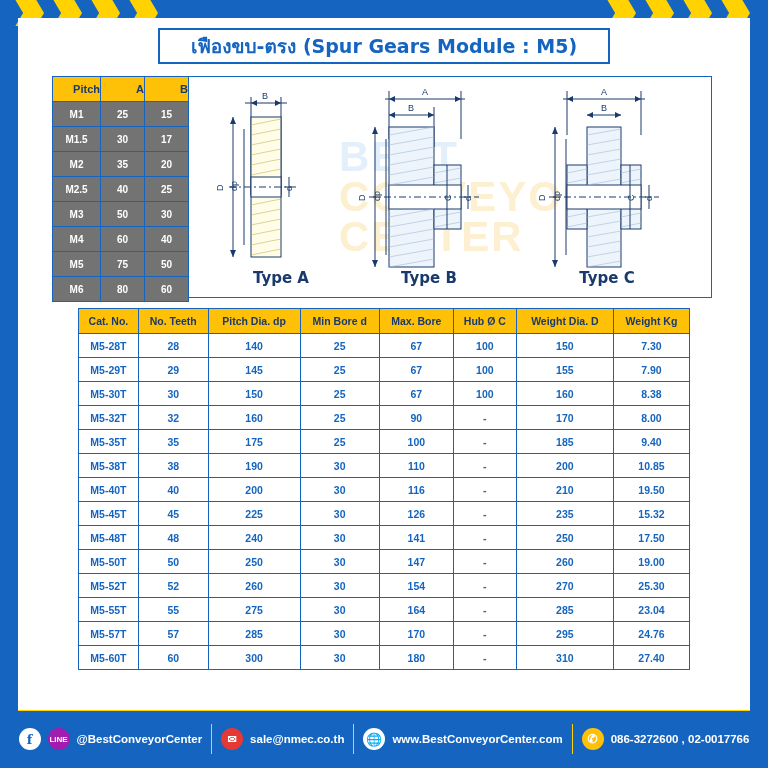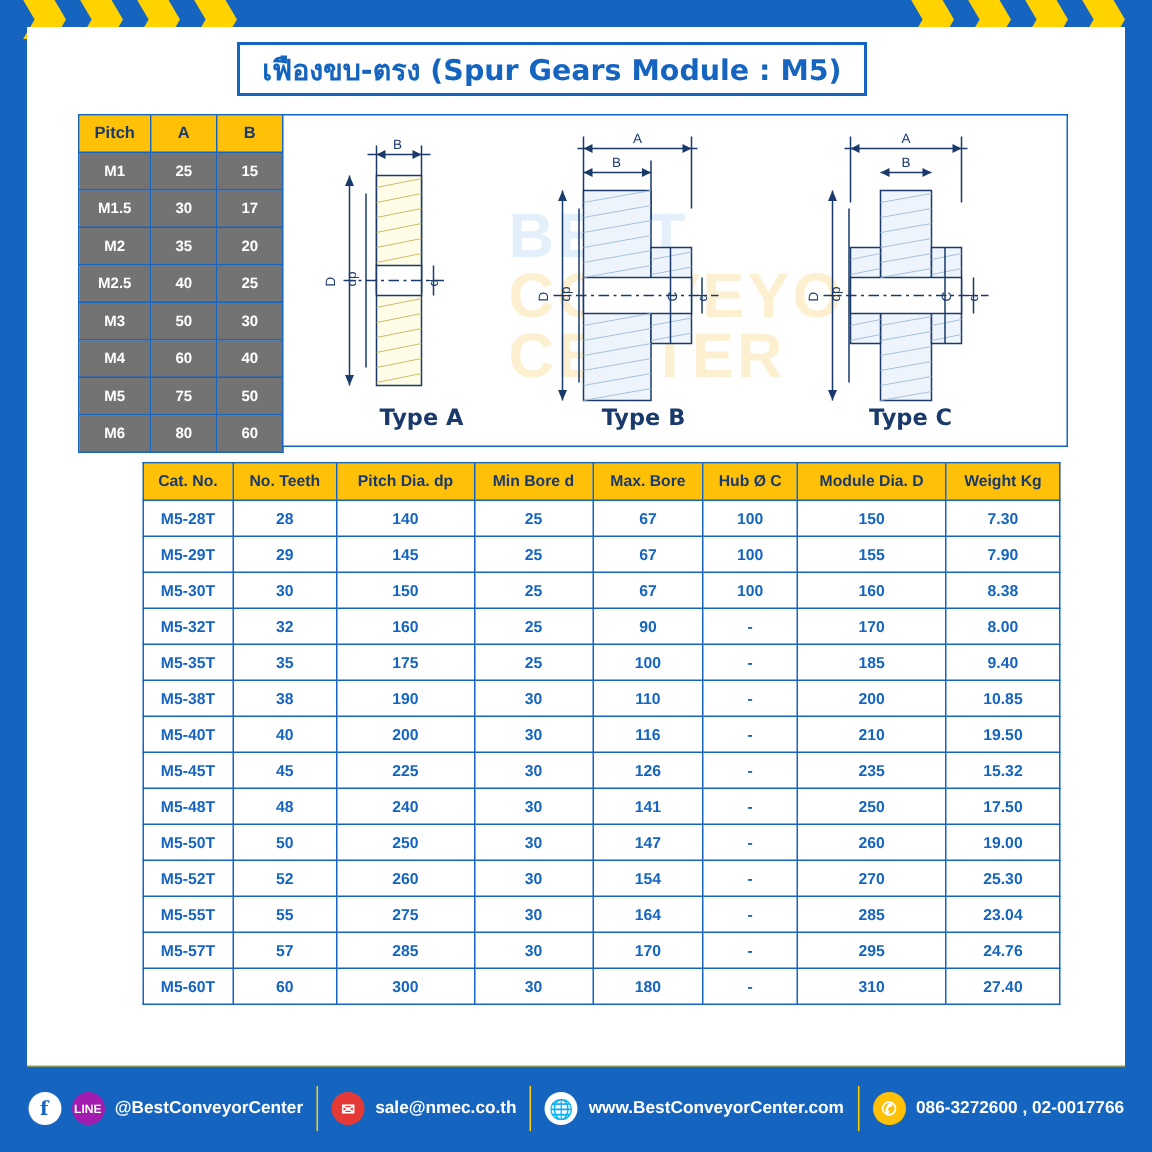--- a/index.html
+++ b/index.html
@@ -27,21 +27,21 @@
     position:absolute;
     width:38px; height:58px;
     background:#ffd200;
     clip-path: polygon(0 0, 55% 0, 100% 50%, 55% 100%, 0 100%, 45% 50%);
     top:-16px;
   }
 
   
   .title-box {
     position:absolute;
-    left:158px; top:28px; width:420px; height:36px;
+    left:158px; top:28px; width:452px; height:36px;
     border:2px solid #1565c0;
     background:#ffffff;
     display:flex; align-items:center; justify-content:center;
   }
   .title-box span {
     font-size:19px; font-weight:bold; color:#1565c0;
     font-family:"DejaVu Sans", sans-serif;
     white-space:nowrap;
   }
 
@@ -57,20 +57,21 @@
     text-align:center;
     color:#ffffff;
     background:#737373;
     font-weight:bold;
     padding:0;
   }
   .pitch-table th {
     background:#ffc107;
     color:#1a3a6b;
     font-size:11px;
+    text-align:right;
   }
   .pitch-table td.first { width:48px; }
   .pitch-table th.first { width:48px; }
 
   
   .diagram-panel {
     position:absolute;
     left:188px; top:76px; width:524px; height:222px;
     border:1px solid #1565c0;
     background:#ffffff;
@@ -87,21 +88,21 @@
   .wm2 { color:#fdf0d0; }
   .type-label {
     position:absolute;
     font-size:15px; font-weight:bold; color:#1a3a6b;
     font-family:"DejaVu Sans", sans-serif;
     text-align:center;
   }
 
   
   .data-wrap {
-    position:absolute; left:78px; top:308px; width:612px;margin-left:17px;
+    position:absolute; left:78px; top:308px; width:612px;
   }
   table.data {
     width:100%;
     border-collapse:collapse;
     font-size:10.5px;
   }
   table.data th {
     background:#ffc107;
     color:#1a3a6b;
     border:1px solid #1565c0;
@@ -379,21 +380,21 @@
 <div class="data-wrap">
   <table class="data">
     <thead>
         <tr id="data-head">
           <th>Cat. No.</th>
           <th>No. Teeth</th>
           <th>Pitch Dia. dp</th>
           <th>Min Bore d</th>
           <th>Max. Bore</th>
           <th>Hub Ø C</th>
-          <th>Module Dia. D</th>
+          <th>Weight Dia. D</th>
           <th>Weight Kg</th>
         </tr>
       </thead>
     <tbody id="data-body">
         <tr>
           <td>M5-28T</td>
           <td>28</td>
           <td>140</td>
           <td>25</td>
           <td>67</td>

